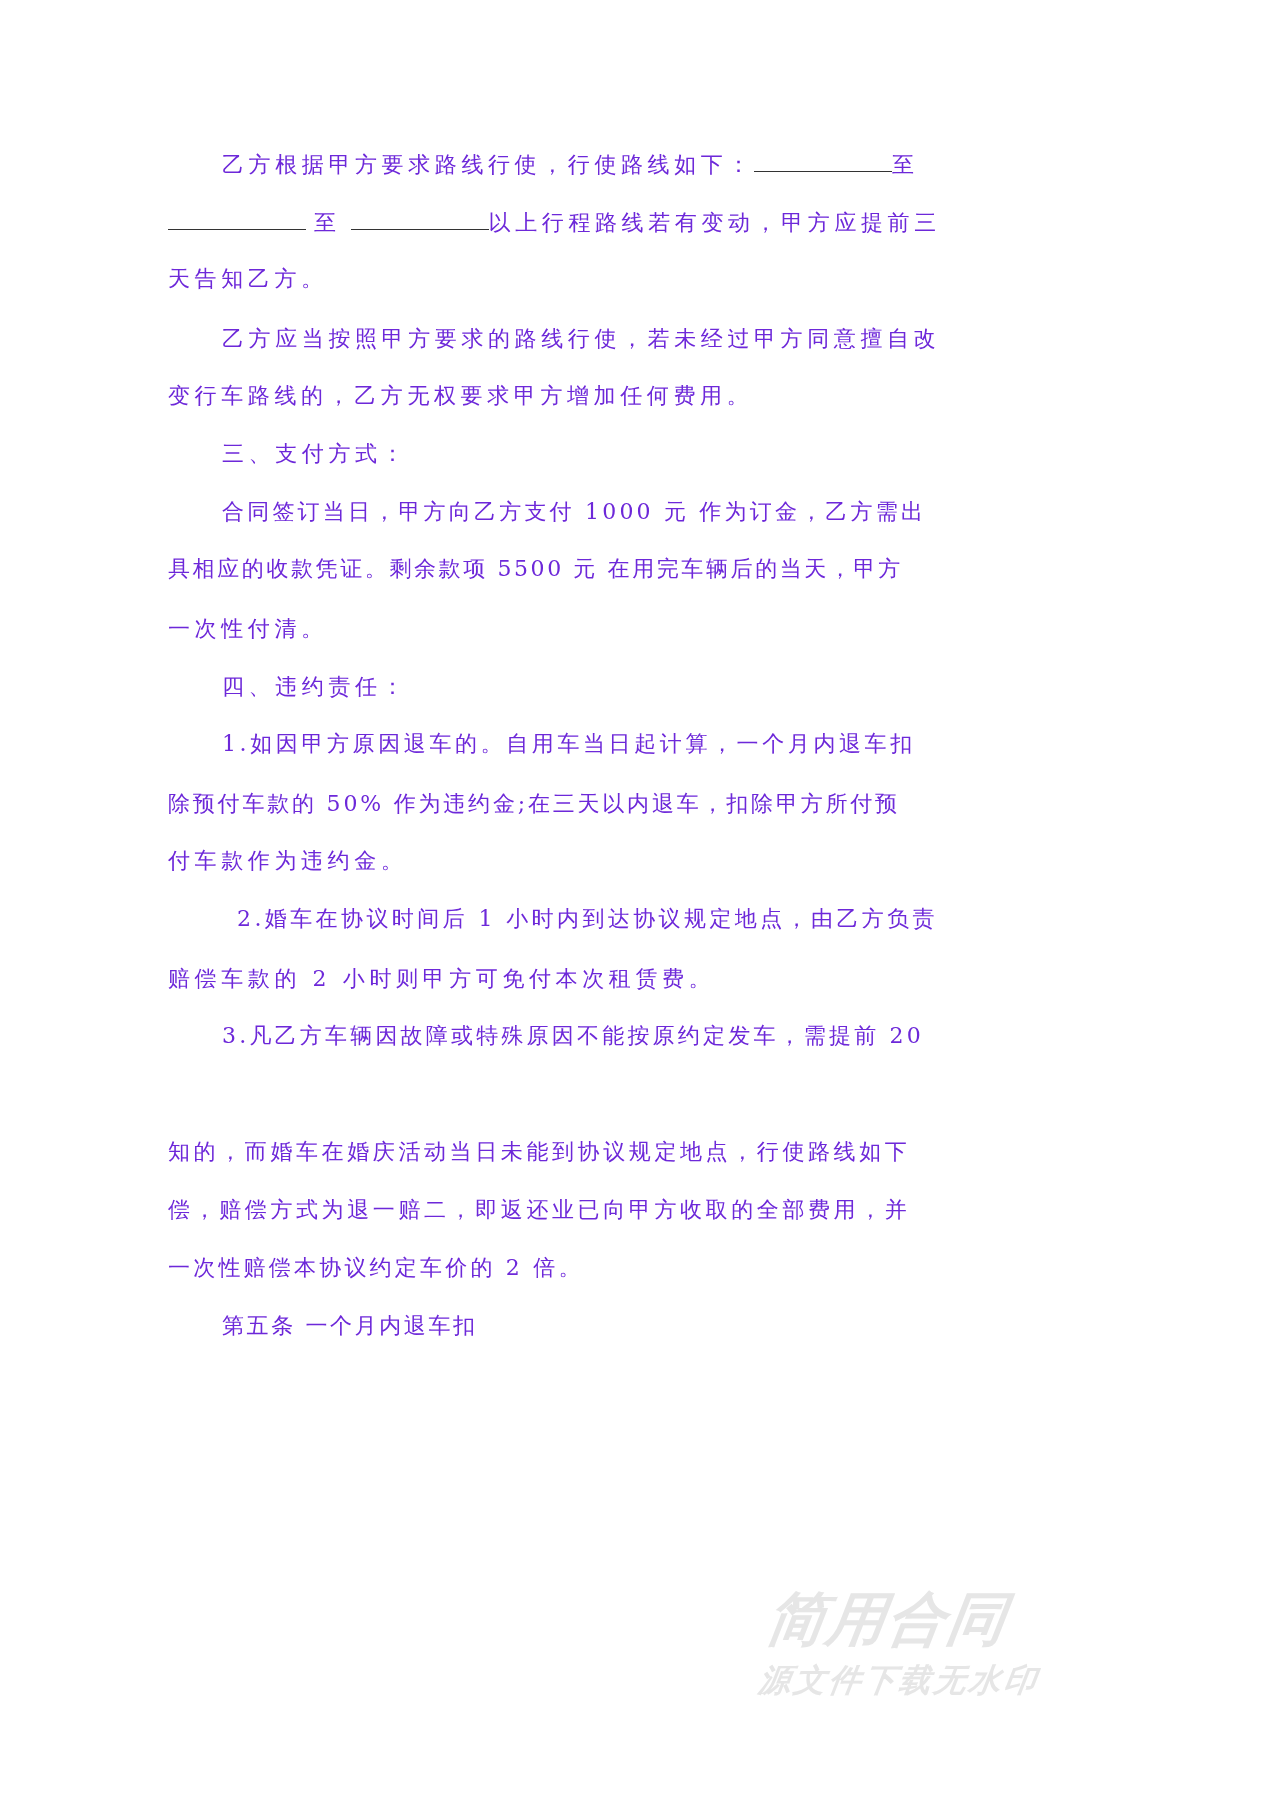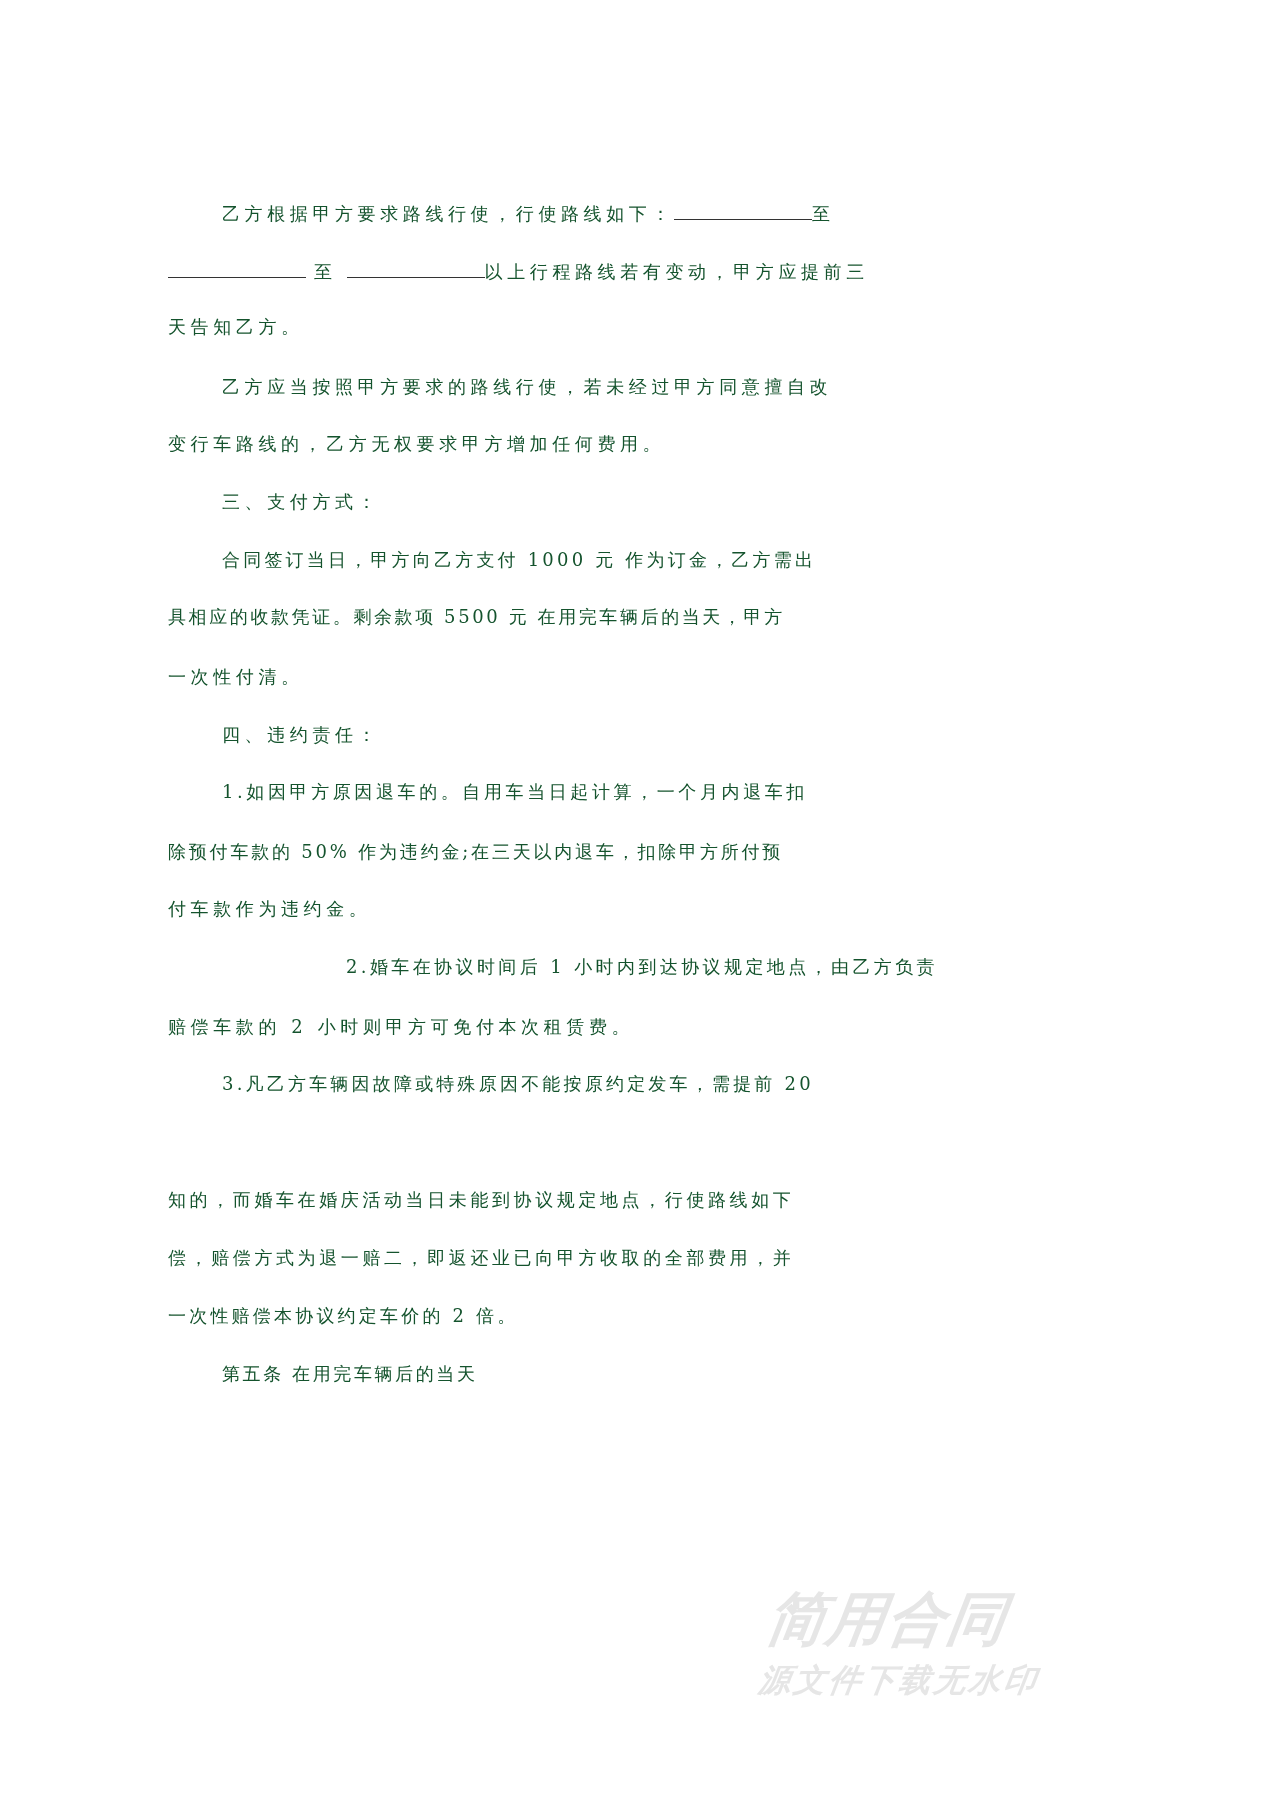--- a/index.html
+++ b/index.html
@@ -20,26 +20,25 @@
       width: 1110px;
       height: 1810px;
       background: #ffffff;
     }
     .line {
       position: absolute;
       left: 168px;
       width: 770px;
       height: 40px;
       font-family: "DejaVu Serif", "Liberation Serif", serif;
-      font-size: 18px;
+      font-size: 22px;
       line-height: 40px;
-      color: #14532d;
+      color: #6d28d9;
       white-space: nowrap;
       letter-spacing: 4.6px;
-      margin-top: 48px;
     }
     .line.indent { left: 222px; width: 716px; }
     .blank {
       display: inline-block;
       border-bottom: 1.5px solid #333;
       height: 28px;
       vertical-align: baseline;
     }
     .watermark {
       position: absolute;
@@ -107,20 +106,20 @@
 
   <div class="line indent" style="top:1016px; letter-spacing:3.2px;">3.凡乙方车辆因故障或特殊原因不能按原约定发车，需提前 20</div>
 
 
   <div class="line" style="top:1132px; letter-spacing:3.6px;">知的，而婚车在婚庆活动当日未能到协议规定地点，行使路线如下</div>
 
   <div class="line" style="top:1190px; letter-spacing:3.6px;">偿，赔偿方式为退一赔二，即返还业已向甲方收取的全部费用，并</div>
 
   <div class="line" style="top:1248px; letter-spacing:3.2px;">一次性赔偿本协议约定车价的 2 倍。</div>
 
-  <div class="line indent" style="top:1306px; letter-spacing:2.6px;">第五条 在用完车辆后的当天</div>
+  <div class="line indent" style="top:1306px; letter-spacing:2.6px;">第五条 一个月内退车扣</div>
 
   <div class="watermark">
     <div class="wm-main">简用合同</div>
     <div class="wm-sub">源文件下载无水印</div>
   </div>
 
 </div>
 
 </body></html>

